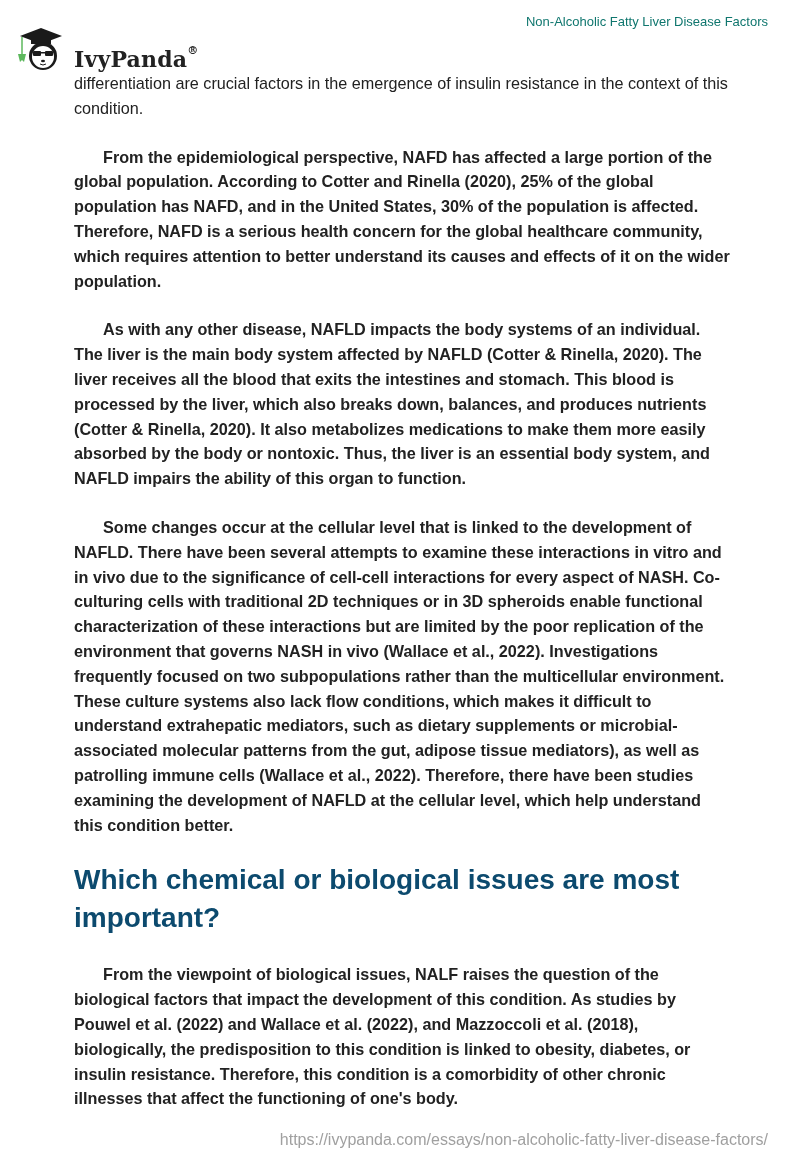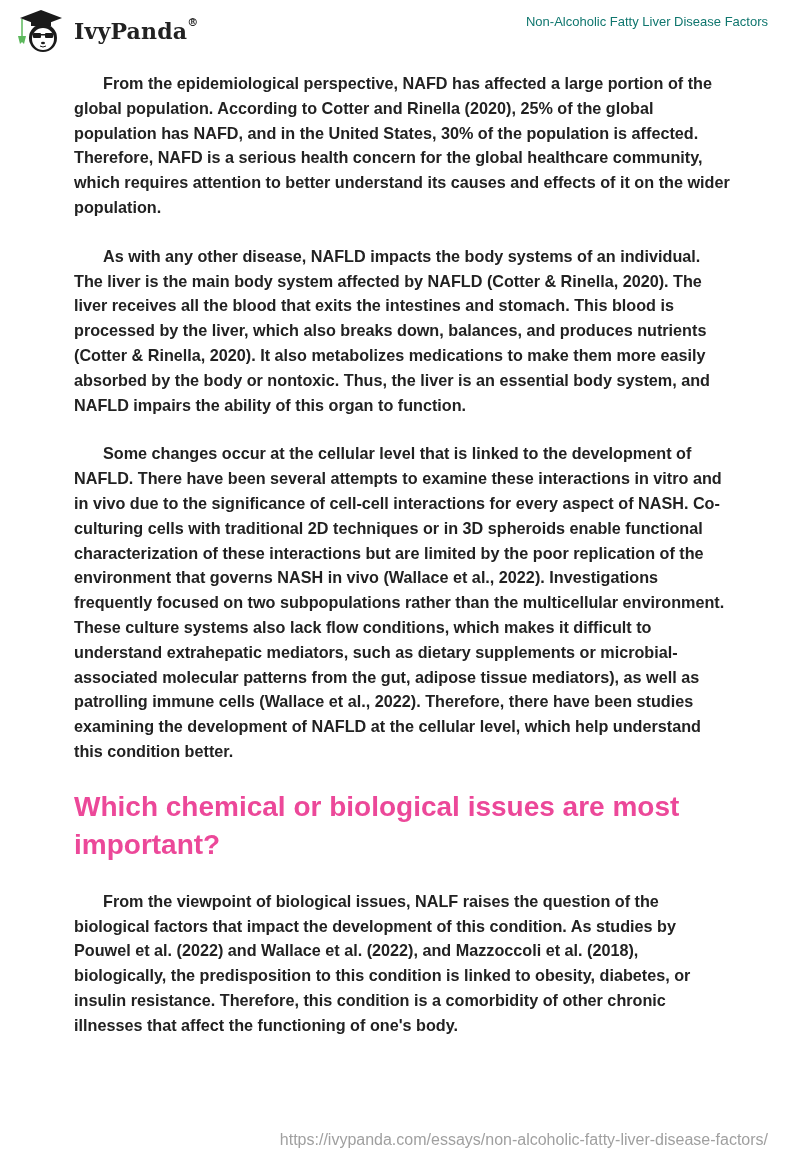--- a/index.html
+++ b/index.html
@@ -1,29 +1,29 @@
 <!DOCTYPE html>
 <html><head>
   <meta charset="utf-8">
   <style>
     html, body { margin: 0; padding: 0; background: #ffffff; }
     body { width: 800px; height: 1160px; position: relative; overflow: hidden;
            font-family: "Liberation Sans", sans-serif; color: #222222; }
     .header { position: absolute; left: 0; top: 0; width: 800px; height: 62px; }
-    .logo { position: absolute; left: 16px; top: 8px; display: flex; align-items: center; }
+    .logo { position: absolute; left: 16px; top: 26px; display: flex; align-items: flex-end; }
     .logo svg { display: block; }
     .logo-text { font-family: "DejaVu Serif", serif; font-weight: bold; font-size: 22px;
                  color: #222; margin-left: 8px; letter-spacing: 0.2px; }
     .logo-text sup { font-size: 11px; font-weight: bold; vertical-align: top; position: relative; top: -2px; }
     .doc-title { position: absolute; right: 32px; top: 14px; font-size: 13px; color: #0f766e; }
     .content { position: absolute; left: 74px; top: 71px; width: 656px; font-size: 16.2px;
                line-height: 24.8px; color: #222; }
     .content p { margin: 0 0 24px 0; }
     .content p.indent { text-indent: 29px; font-weight: bold; }
-    .content h2 { font-size: 28px; font-weight: bold; line-height: 38px; margin: 22px 0 25px 0; color: #ec4899; }
+    .content h2 { font-size: 28px; font-weight: bold; line-height: 38px; margin: 22px 0 25px 0; color: #0c4a6e; }
     .footer-url { position: absolute; right: 32px; top: 1131px; font-size: 16px; color: #a0a0a0; }
   </style>
 </head>
 <body>
 
 <div class="header">
   <div class="logo">
     <svg width="50" height="46" viewBox="0 0 50 46">
 
       <polygon points="25,2 46,10 25,18 4,10" fill="#1a1a1a"></polygon>
@@ -41,20 +41,21 @@
 
       <ellipse cx="27" cy="35" rx="2" ry="1.3" fill="#1a1a1a"></ellipse>
       <path d="M24,38 Q27,40 30,38" stroke="#1a1a1a" stroke-width="1" fill="none"></path>
     </svg>
     <span class="logo-text"><span>IvyPanda</span><sup>®</sup></span>
   </div>
   <div class="doc-title">Non-Alcoholic Fatty Liver Disease Factors</div>
 </div>
 
 <div class="content">
+  <p>differentiation are crucial factors in the emergence of insulin resistance in the context of this condition.</p>
   <p class="indent">From the epidemiological perspective, NAFD has affected a large portion of the global population. According to Cotter and Rinella (2020), 25% of the global population has NAFD, and in the United States, 30% of the population is affected. Therefore, NAFD is a serious health concern for the global healthcare community, which requires attention to better understand its causes and effects of it on the wider population.</p>
   <p class="indent">As with any other disease, NAFLD impacts the body systems of an individual. The liver is the main body system affected by NAFLD (Cotter &amp; Rinella, 2020). The liver receives all the blood that exits the intestines and stomach. This blood is processed by the liver, which also breaks down, balances, and produces nutrients (Cotter &amp; Rinella, 2020). It also metabolizes medications to make them more easily absorbed by the body or nontoxic. Thus, the liver is an essential body system, and NAFLD impairs the ability of this organ to function.</p>
   <p class="indent">Some changes occur at the cellular level that is linked to the development of NAFLD. There have been several attempts to examine these interactions in vitro and in vivo due to the significance of cell-cell interactions for every aspect of NASH. Co-culturing cells with traditional 2D techniques or in 3D spheroids enable functional characterization of these interactions but are limited by the poor replication of the environment that governs NASH in vivo (Wallace et al., 2022). Investigations frequently focused on two subpopulations rather than the multicellular environment. These culture systems also lack flow conditions, which makes it difficult to understand extrahepatic mediators, such as dietary supplements or microbial-associated molecular patterns from the gut, adipose tissue mediators), as well as patrolling immune cells (Wallace et al., 2022). Therefore, there have been studies examining the development of NAFLD at the cellular level, which help understand this condition better.</p>
   <h2>Which chemical or biological issues are most important?</h2>
   <p class="indent">From the viewpoint of biological issues, NALF raises the question of the biological factors that impact the development of this condition. As studies by Pouwel et al. (2022) and Wallace et al. (2022), and Mazzoccoli et al. (2018), biologically, the predisposition to this condition is linked to obesity, diabetes, or insulin resistance. Therefore, this condition is a comorbidity of other chronic illnesses that affect the functioning of one's body.</p>
 </div>
 
 <div class="footer-url">https://ivypanda.com/essays/non-alcoholic-fatty-liver-disease-factors/</div>
 
 </body></html>

